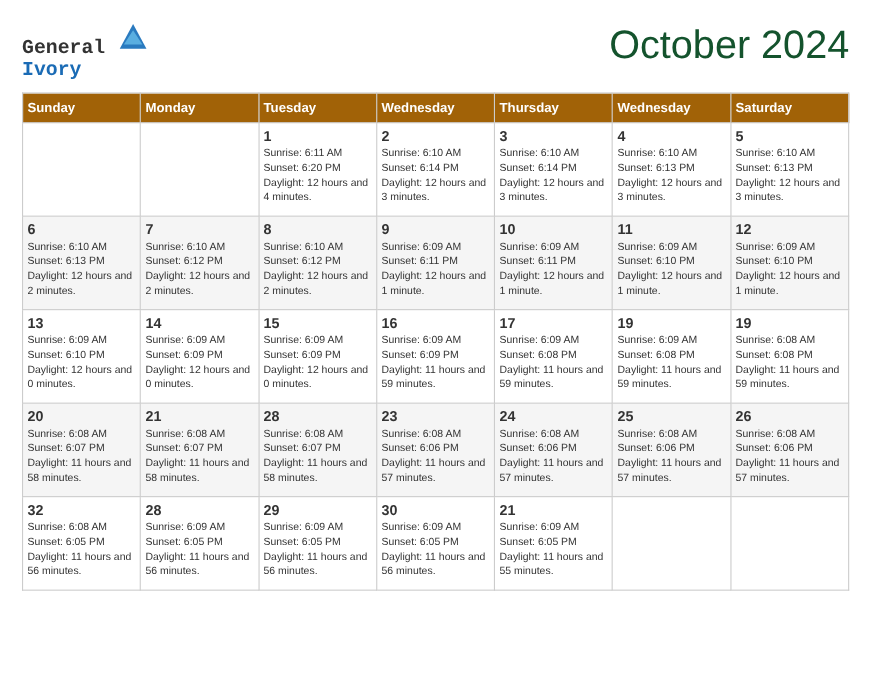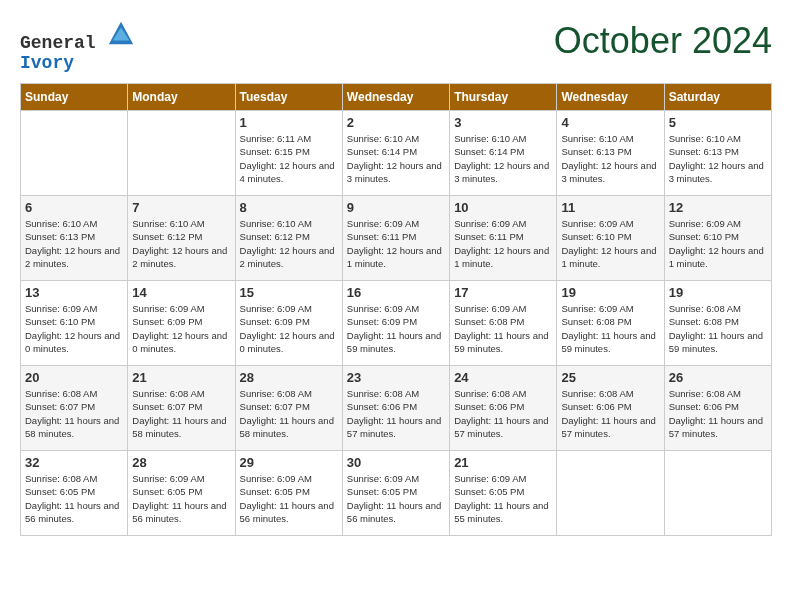--- a/index.html
+++ b/index.html
@@ -122,21 +122,21 @@
         <th>Saturday</th>
       </tr>
   </thead>
   <tbody id="calendar-body">
   <tr>
         <td></td>
         <td></td>
         <td>
           <span class="day-num">1</span>
           <div class="day-info">Sunrise: 6:11 AM
-Sunset: 6:15 PM
+Sunset: 6:20 PM
 Daylight: 12 hours and 4 minutes.</div>
         </td>
         <td>
           <span class="day-num">2</span>
           <div class="day-info">Sunrise: 6:10 AM
 Sunset: 6:14 PM
 Daylight: 12 hours and 3 minutes.</div>
         </td>
         <td>
           <span class="day-num">3</span>

